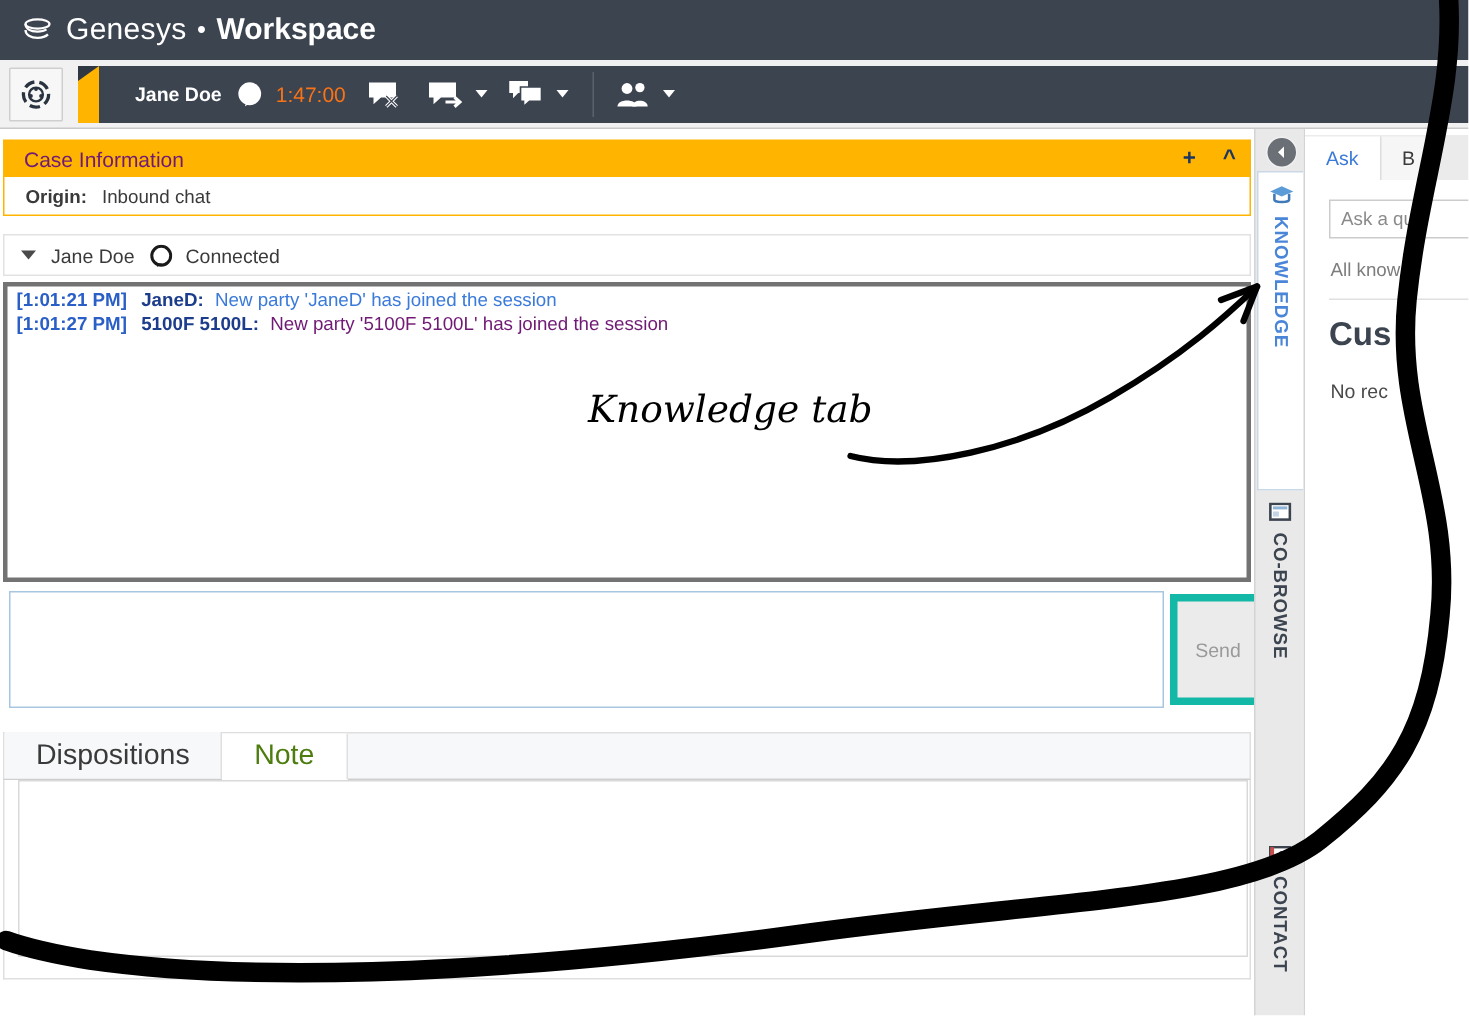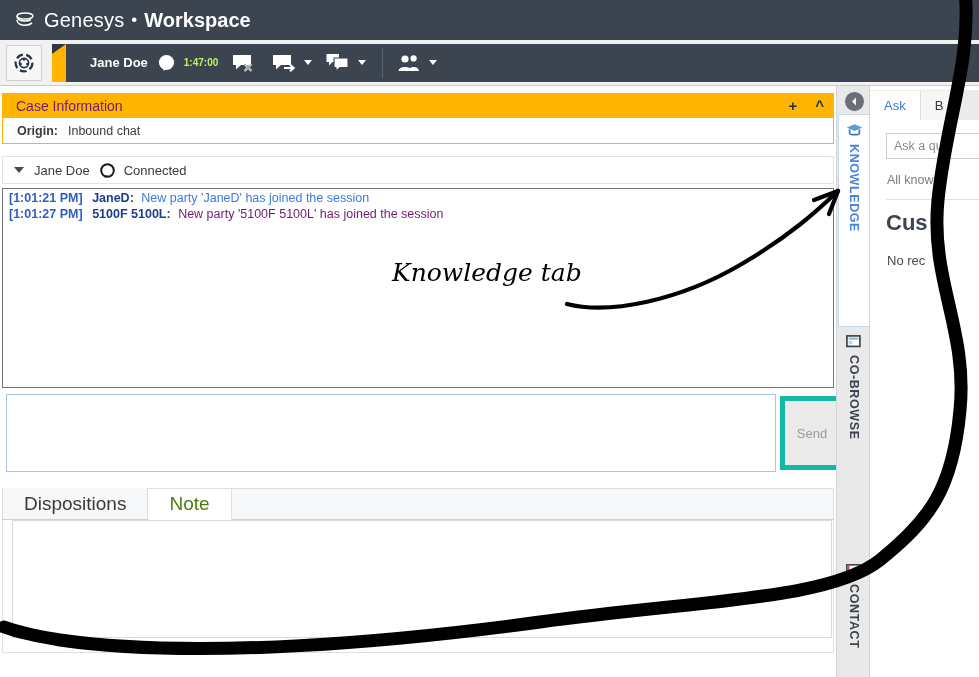--- a/index.html
+++ b/index.html
@@ -93,24 +93,23 @@
     border-bottom: 10px solid transparent;
   }
   #agent-name {
     color: #ffffff;
     font-size: 13px;
     font-weight: bold;
     margin-left: 24px;
   }
   #chat-status-icon { margin-left: 10px; display:flex; align-items:center;}
   #call-timer {
-    color: #bef264;
-    font-size: 10px;
+    color: #f97316;
+    font-size: 14px;
     margin-left: 9px;
-    font-weight: bold;
   }
   .tb-icon-btn {
     display: flex;
     align-items: center;
     margin-left: 14px;
     height: 34px;
   }
   .caret-down {
     width: 0; height: 0;
     border-left: 4px solid transparent;
@@ -216,21 +215,21 @@
     font-size: 13px;
     margin-left: 9px;
   }
 
   
   #chat-transcript {
     position: absolute;
     left: 2px; top: 102px;
     width: 832px; height: 200px;
     background: #ffffff;
-    border: 1px solid #737373;
+    border: 3px solid #737373;
     box-sizing: border-box;
     overflow: hidden;
   }
   .chat-line {
     font-size: 12.5px;
     padding: 2px 0 0 6px;
     white-space: nowrap;
   }
   .chat-time { color: #2a5fc7; font-weight: bold; }
   .chat-who  { color: #1c3c8c; font-weight: bold; margin-left: 6px; }

